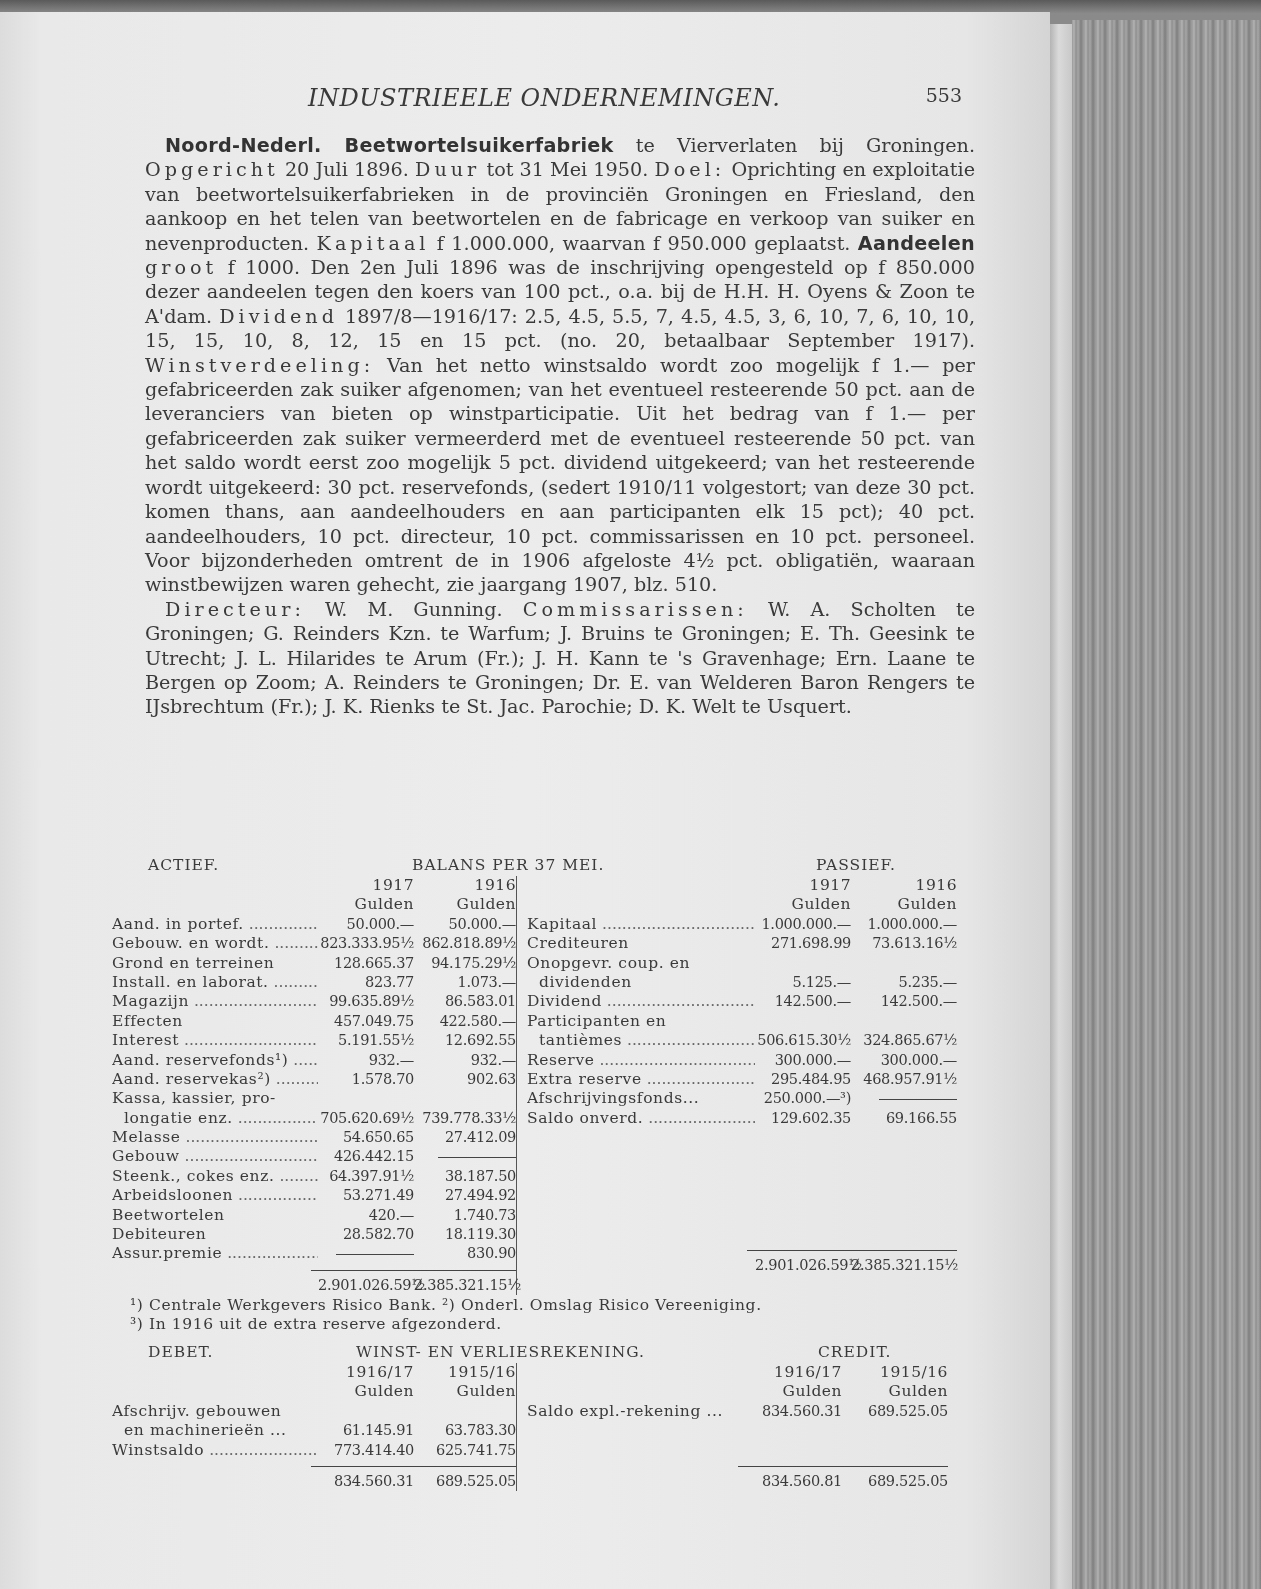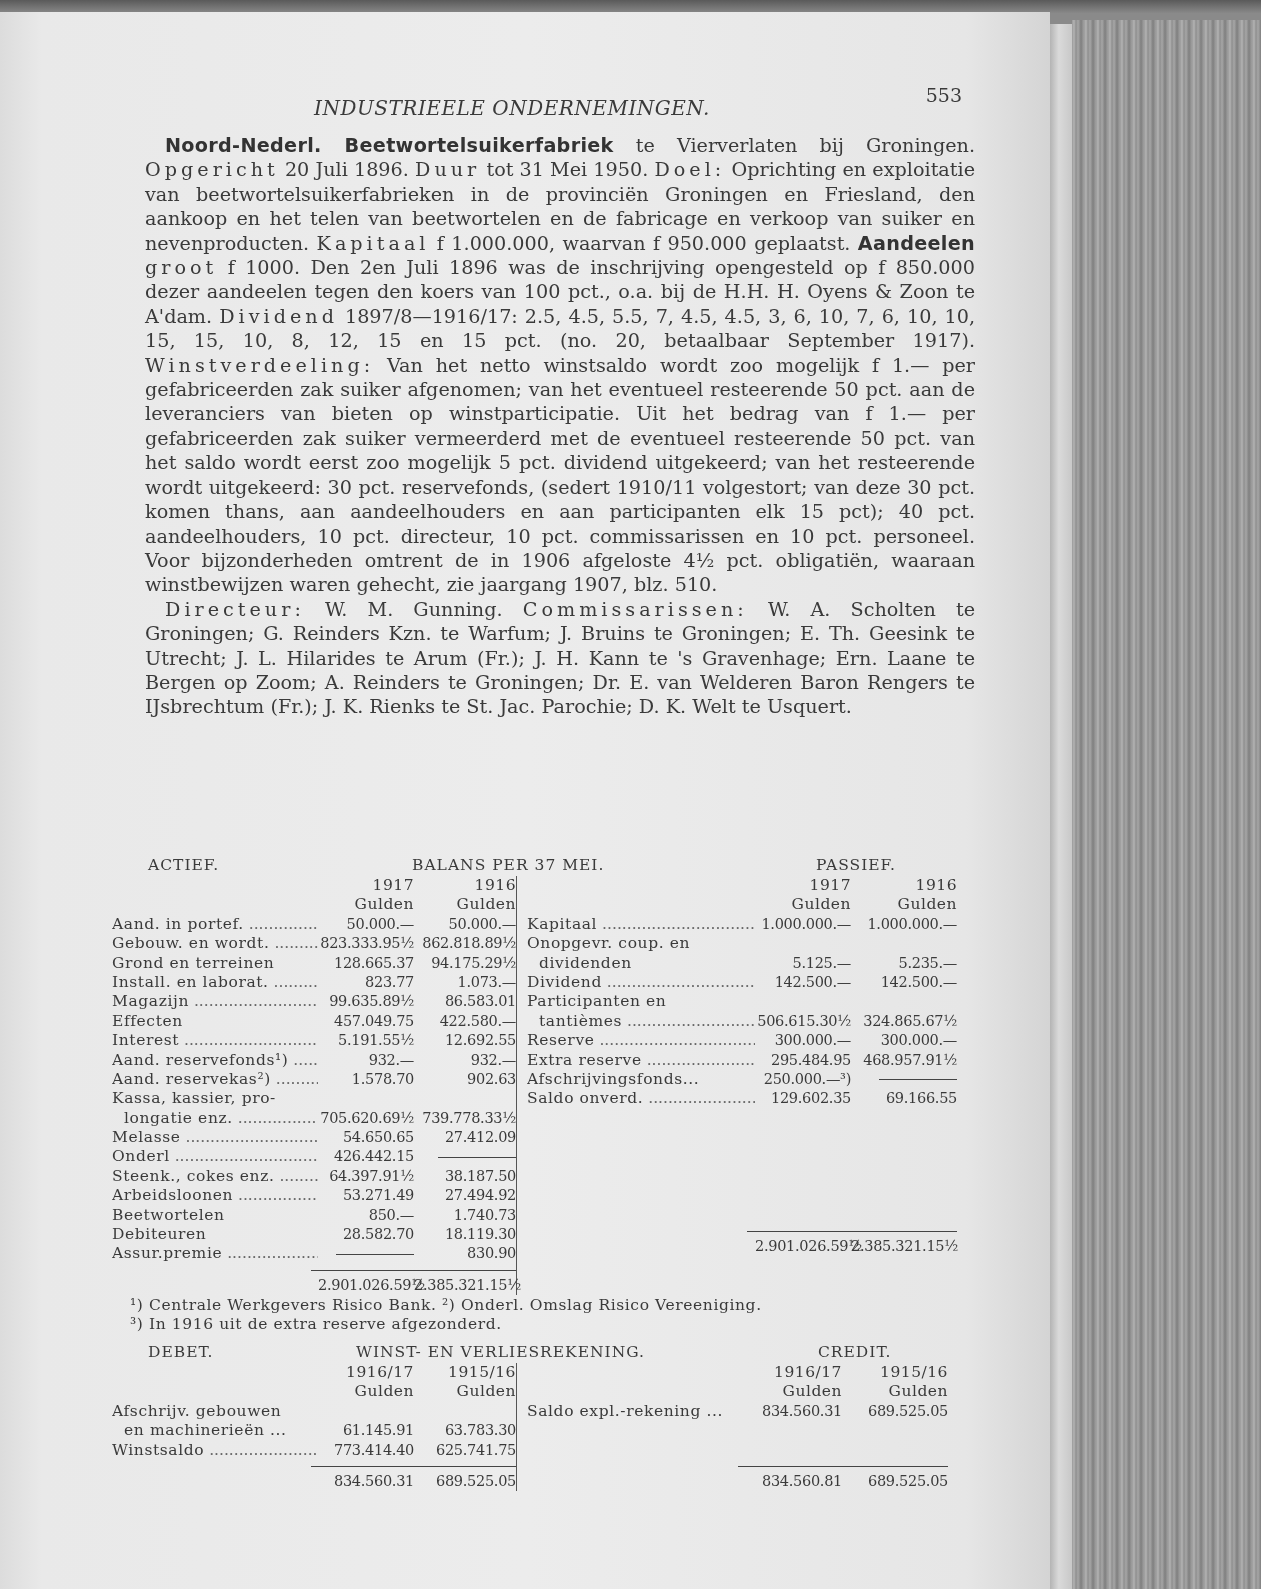--- a/index.html
+++ b/index.html
@@ -22,23 +22,22 @@
     background: linear-gradient(90deg, #b4b4b4, #dadada 40%, #c8c8c8);
   }
   .book-edges {
     position: absolute; left: 1072px; top: 20px; width: 189px; height: 1569px;
     background: repeating-linear-gradient(90deg, #9a9a9a 0px, #b3b3b3 2px, #8f8f8f 4px, #a6a6a6 6px, #7f7f7f 9px, #a0a0a0 12px);
   }
   .running-head {
     position: absolute; left: 100px; top: 84px; width: 862px; height: 26px;
   }
   .running-title {
-    position: absolute; left: 208px; top: 12px; font-style: italic; font-size: 20px;
+    position: absolute; left: 208px; top: 0; font-style: italic; font-size: 24px;
     letter-spacing: 0.5px;
-    margin-left: 6px;
   }
   .page-number { position: absolute; right: 0; top: 0; font-size: 19px; }
   .body-text {
     position: absolute; left: 117px; top: 134px; width: 830px;
     font-size: 19.2px; line-height: 24.4px; text-align: justify; margin-left: 28px;
   }
   .body-text p { margin: 0; text-indent: 20px; }
   .body-text p.second { text-indent: 20px; }
   .bold-sans { font-family: "DejaVu Sans", sans-serif; font-weight: bold; color: #333; letter-spacing: 0.3px; }
   .spaced { letter-spacing: 4px; }
@@ -153,37 +152,37 @@
           <span class="lbl ind"><span>longatie enz.</span><span class="dots"> ........................................</span></span>
           <span class="v v1">705.620.69½</span>
           <span class="v v2">739.778.33½</span>
         </div>
         <div class="row">
           <span class="lbl"><span>Melasse</span><span class="dots"> ........................................</span></span>
           <span class="v v1">54.650.65</span>
           <span class="v v2">27.412.09</span>
         </div>
         <div class="row">
-          <span class="lbl"><span>Onderl</span><span class="dots"> ........................................</span></span>
+          <span class="lbl"><span>Gebouw</span><span class="dots"> ........................................</span></span>
           <span class="v v1">426.442.15</span>
           <span class="v v2 dash"><span></span></span>
         </div>
         <div class="row">
           <span class="lbl"><span>Steenk., cokes enz.</span><span class="dots"> ........................................</span></span>
           <span class="v v1">64.397.91½</span>
           <span class="v v2">38.187.50</span>
         </div>
         <div class="row">
           <span class="lbl"><span>Arbeidsloonen</span><span class="dots"> ........................................</span></span>
           <span class="v v1">53.271.49</span>
           <span class="v v2">27.494.92</span>
         </div>
         <div class="row">
           <span class="lbl"><span>Beetwortelen</span></span>
-          <span class="v v1">850.—</span>
+          <span class="v v1">420.—</span>
           <span class="v v2">1.740.73</span>
         </div>
         <div class="row">
           <span class="lbl"><span>Debiteuren</span></span>
           <span class="v v1">28.582.70</span>
           <span class="v v2">18.119.30</span>
         </div>
         <div class="row">
           <span class="lbl"><span>Assur.premie</span><span class="dots"> ........................................</span></span>
           <span class="v v1 dash"><span></span></span>
@@ -206,20 +205,25 @@
         </div>
       <div class="row hdr">
           <span class="lbl"></span>
           <span class="v v1">Gulden</span>
           <span class="v v2">Gulden</span>
         </div>
     <div class="row">
           <span class="lbl"><span>Kapitaal</span><span class="dots"> ........................................</span></span>
           <span class="v v1">1.000.000.—</span>
           <span class="v v2">1.000.000.—</span>
+        </div>
+        <div class="row">
+          <span class="lbl"><span>Crediteuren</span></span>
+          <span class="v v1">271.698.99</span>
+          <span class="v v2">73.613.16½</span>
         </div>
         <div class="row">
           <span class="lbl"><span>Onopgevr. coup. en</span></span>
           <span class="v v1"></span>
           <span class="v v2"></span>
         </div>
         <div class="row">
           <span class="lbl ind"><span>dividenden</span></span>
           <span class="v v1">5.125.—</span>
           <span class="v v2">5.235.—</span>

